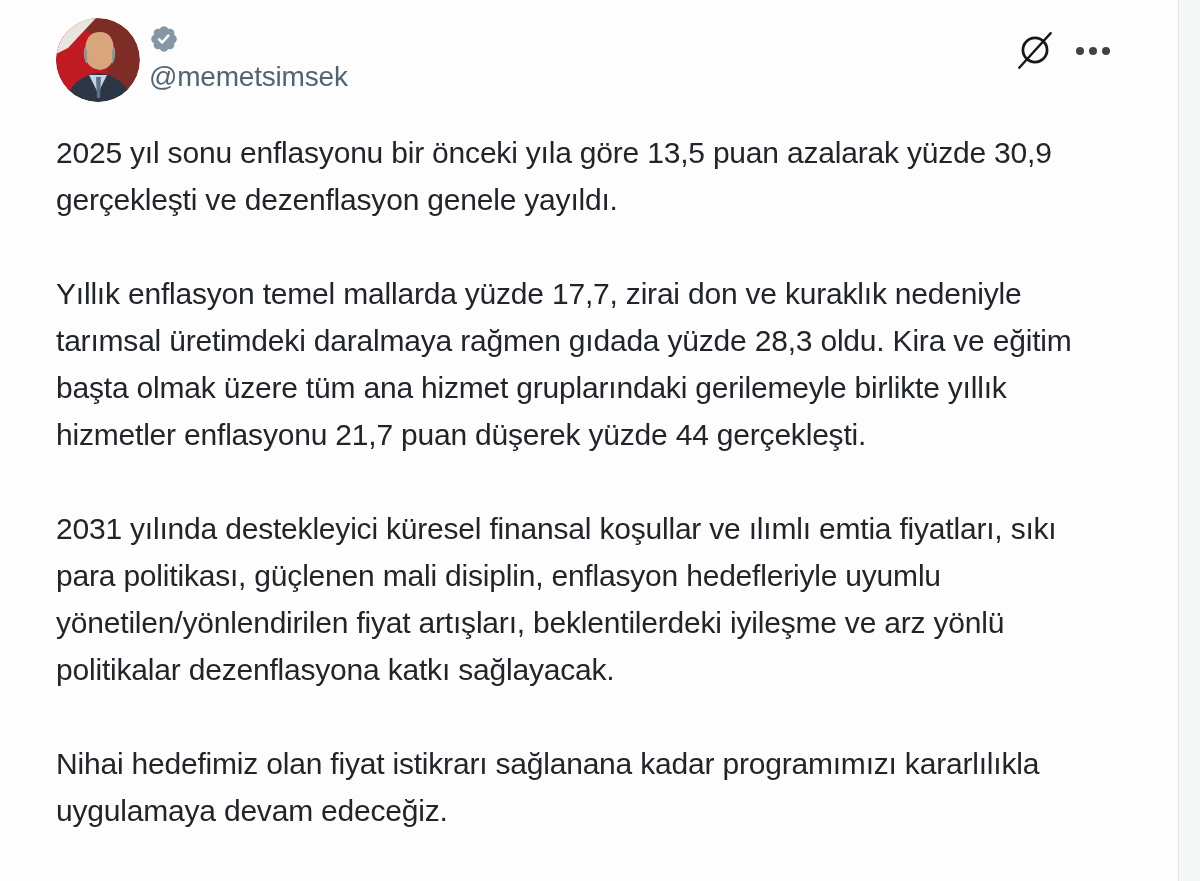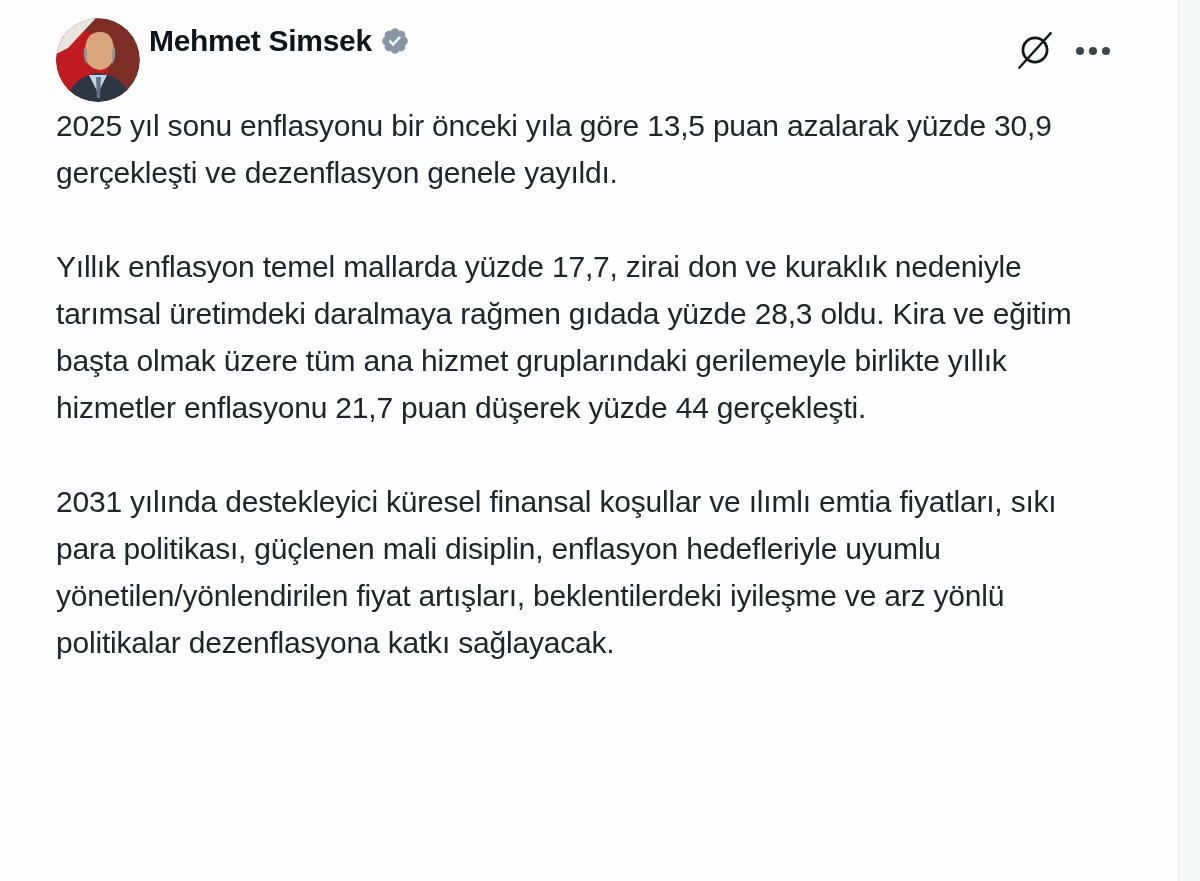--- a/index.html
+++ b/index.html
@@ -76,20 +76,21 @@
     padding: 0;
   }
   .grok-btn svg { width: 42px; height: 42px; }
   .more-btn { gap: 5px; height: 42px; }
   .more-btn .dot {
     width: 8px; height: 8px;
     border-radius: 50%;
     background: #3f4347;
   }
   .tweet-body {
+    margin-top: 27px;
     max-width: 1084px;
     font-size: 30px;
     line-height: 47px;
     color: #212529;
     letter-spacing: -0.2px;
   }
   .tweet-body p { margin: 0 0 47px 0; }
   .tweet-body p:last-child { margin-bottom: 0; }
 </style>
 </head>
@@ -117,27 +118,27 @@
             <polygon points="40,59 45,59 44,80 41,80" fill="#5e7288"></polygon>
             <path d="M29,34 Q29,14 44,14 Q58,14 58,34 Q58,50 44,52 Q29,50 29,34 Z" fill="#d8a57d"></path>
             <path d="M28,30 Q27,42 31,46 L31,32 Z" fill="#97928c"></path>
             <path d="M59,30 Q60,42 56,46 L56,32 Z" fill="#97928c"></path>
           </g>
         </svg>
       </div>
 
       <div class="author-block">
         <div class="name-row">
-          <span class="display-name">Mehmet Simsek</span>
           <span class="verified-badge">
             <svg viewBox="0 0 24 24">
               <path fill="#8696a3" d="M22.25 12c0-1.43-.88-2.67-2.19-3.34.46-1.39.2-2.9-.81-3.91s-2.52-1.27-3.91-.81c-.66-1.31-1.91-2.19-3.34-2.19s-2.67.88-3.33 2.19c-1.4-.46-2.91-.2-3.92.81s-1.26 2.52-.8 3.91c-1.31.67-2.2 1.91-2.2 3.34s.89 2.67 2.2 3.34c-.46 1.39-.21 2.9.8 3.91s2.52 1.26 3.91.81c.67 1.31 1.91 2.19 3.34 2.19s2.68-.88 3.34-2.19c1.39.45 2.9.2 3.91-.81s1.27-2.52.81-3.91c1.31-.67 2.19-1.91 2.19-3.34zm-11.71 4.2L6.8 12.46l1.41-1.42 2.26 2.26 4.8-5.23 1.47 1.36-6.2 6.77z"></path>
             </svg>
           </span>
         </div>
+        <div class="handle">@memetsimsek</div>
       </div>
 
       <div class="header-actions">
         <button class="icon-btn grok-btn">
           <svg viewBox="0 0 40 40">
             <circle cx="20" cy="19" r="11.5" fill="none" stroke="#14171a" stroke-width="2.6"></circle>
             <line x1="5" y1="36" x2="35" y2="3" stroke="#14171a" stroke-width="2.2" stroke-linecap="round"></line>
           </svg>
         </button>
         <button class="icon-btn more-btn">
@@ -146,19 +147,20 @@
           <span class="dot"></span>
         </button>
       </div>
 
     </header>
 
     <div class="tweet-body">
       <p>2025 yıl sonu enflasyonu bir önceki yıla göre 13,5 puan azalarak yüzde 30,9 gerçekleşti ve dezenflasyon genele yayıldı.</p>
       <p>Yıllık enflasyon temel mallarda yüzde 17,7, zirai don ve kuraklık nedeniyle tarımsal üretimdeki daralmaya rağmen gıdada yüzde 28,3 oldu. Kira ve eğitim başta olmak üzere tüm ana hizmet gruplarındaki gerilemeyle birlikte yıllık hizmetler enflasyonu 21,7 puan düşerek yüzde 44 gerçekleşti.</p>
       <p>2031 yılında destekleyici küresel finansal koşullar ve ılımlı emtia fiyatları, sıkı para politikası, güçlenen mali disiplin, enflasyon hedefleriyle uyumlu yönetilen/yönlendirilen fiyat artışları, beklentilerdeki iyileşme ve arz yönlü politikalar dezenflasyona katkı sağlayacak.</p>
+      <p>Nihai hedefimiz olan fiyat istikrarı sağlanana kadar programımızı kararlılıkla uygulamaya devam edeceğiz.</p>
     </div>
 
   </article>
 
   <div class="right-margin"></div>
 
 </div>
 
 </body></html>

